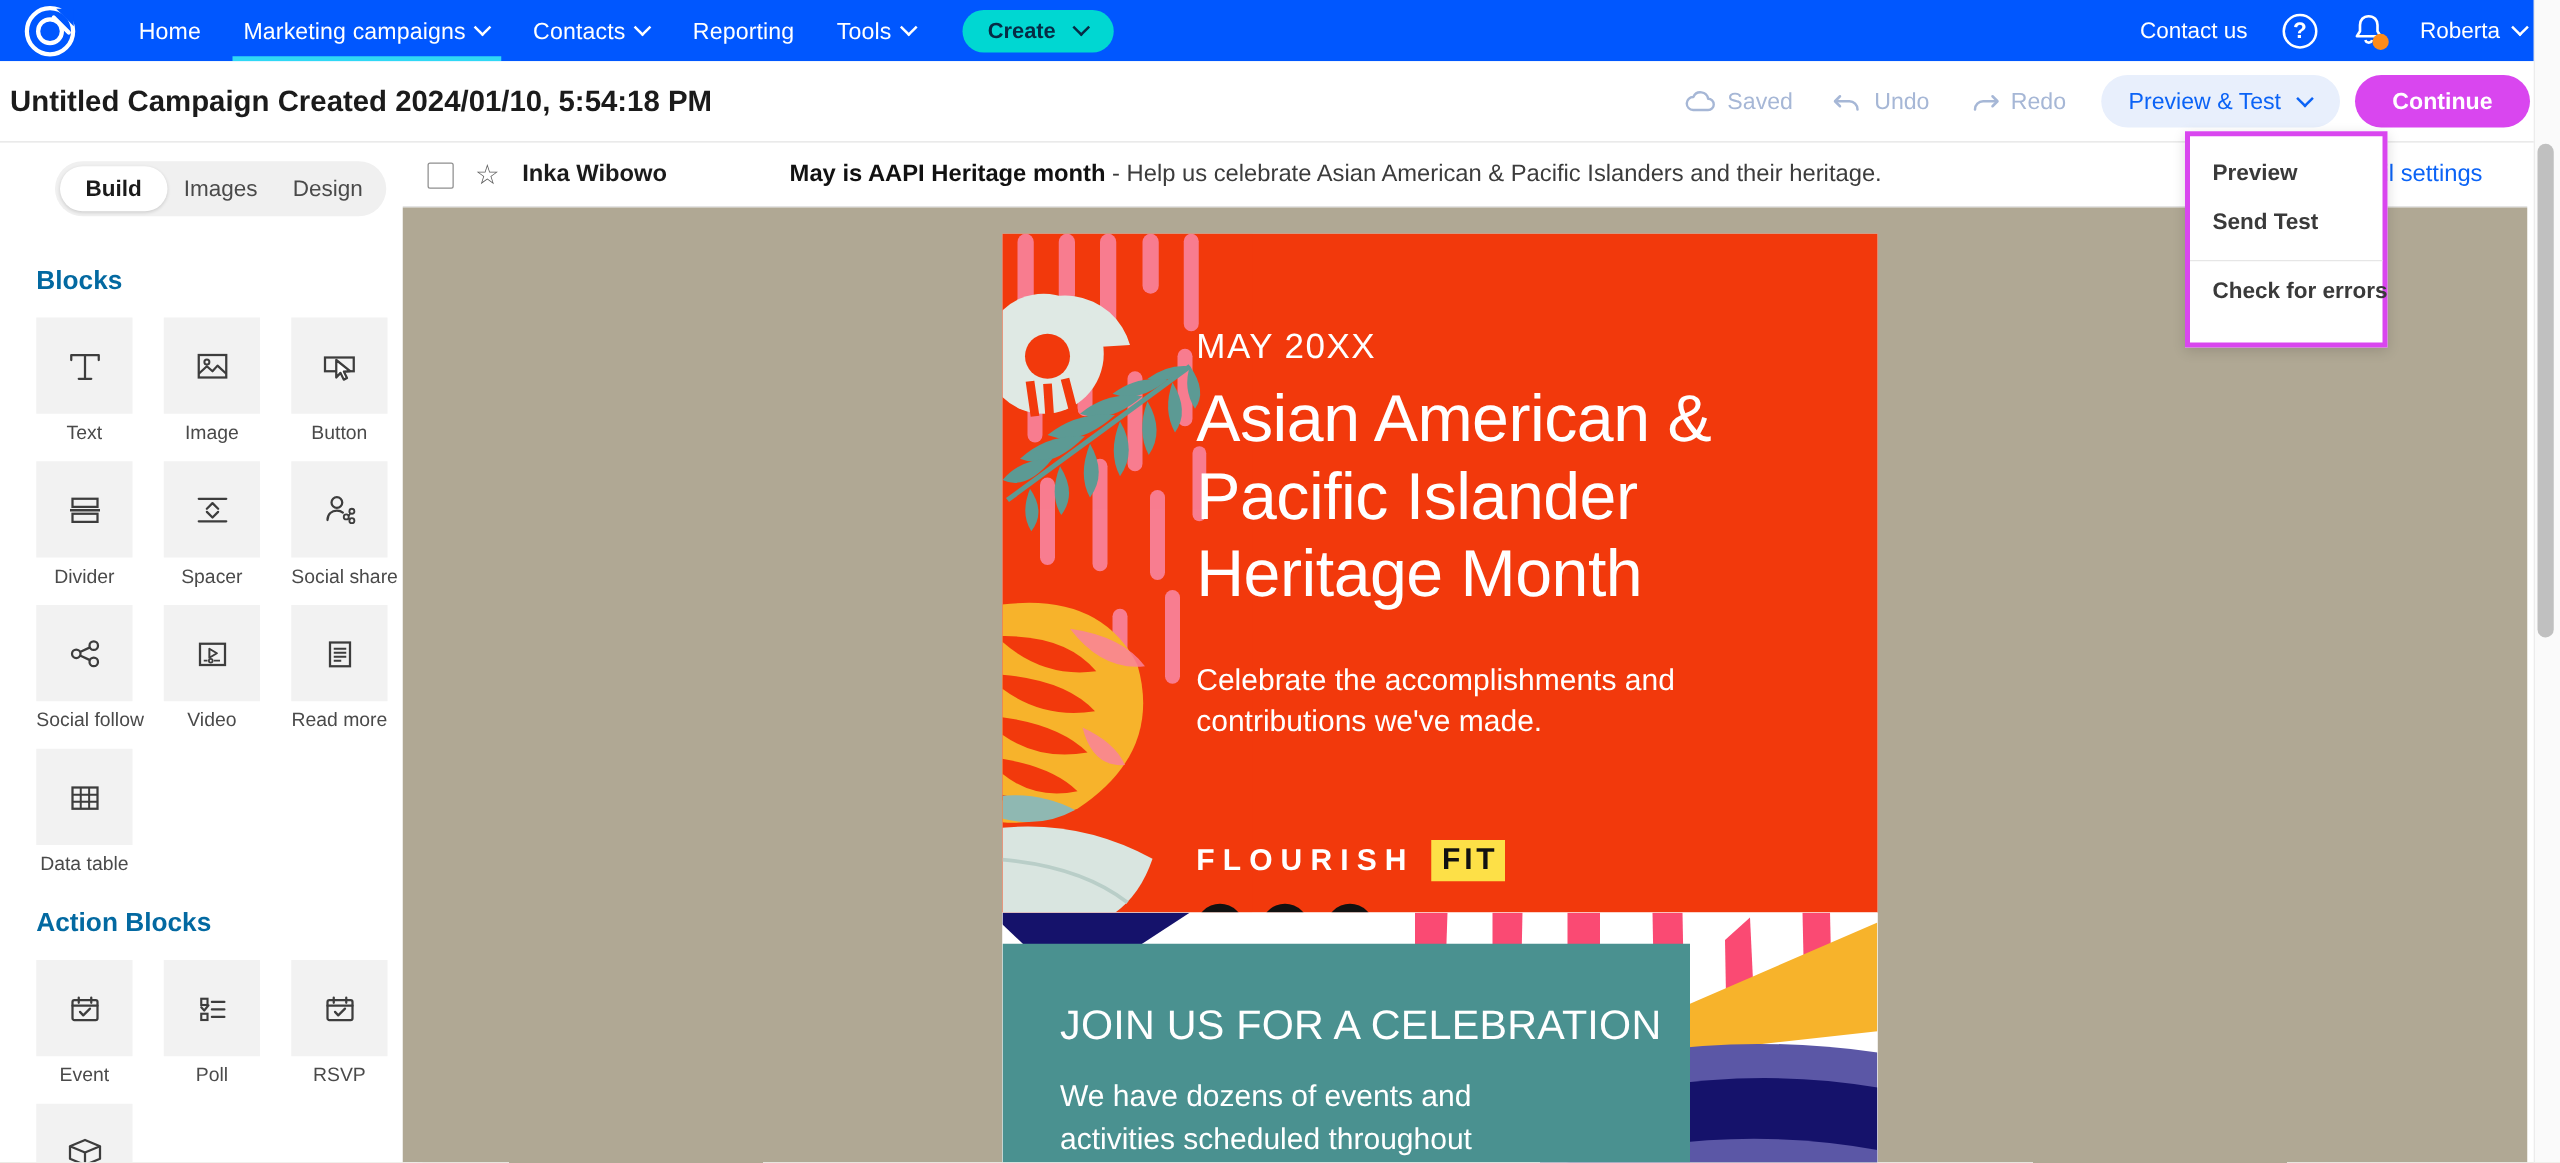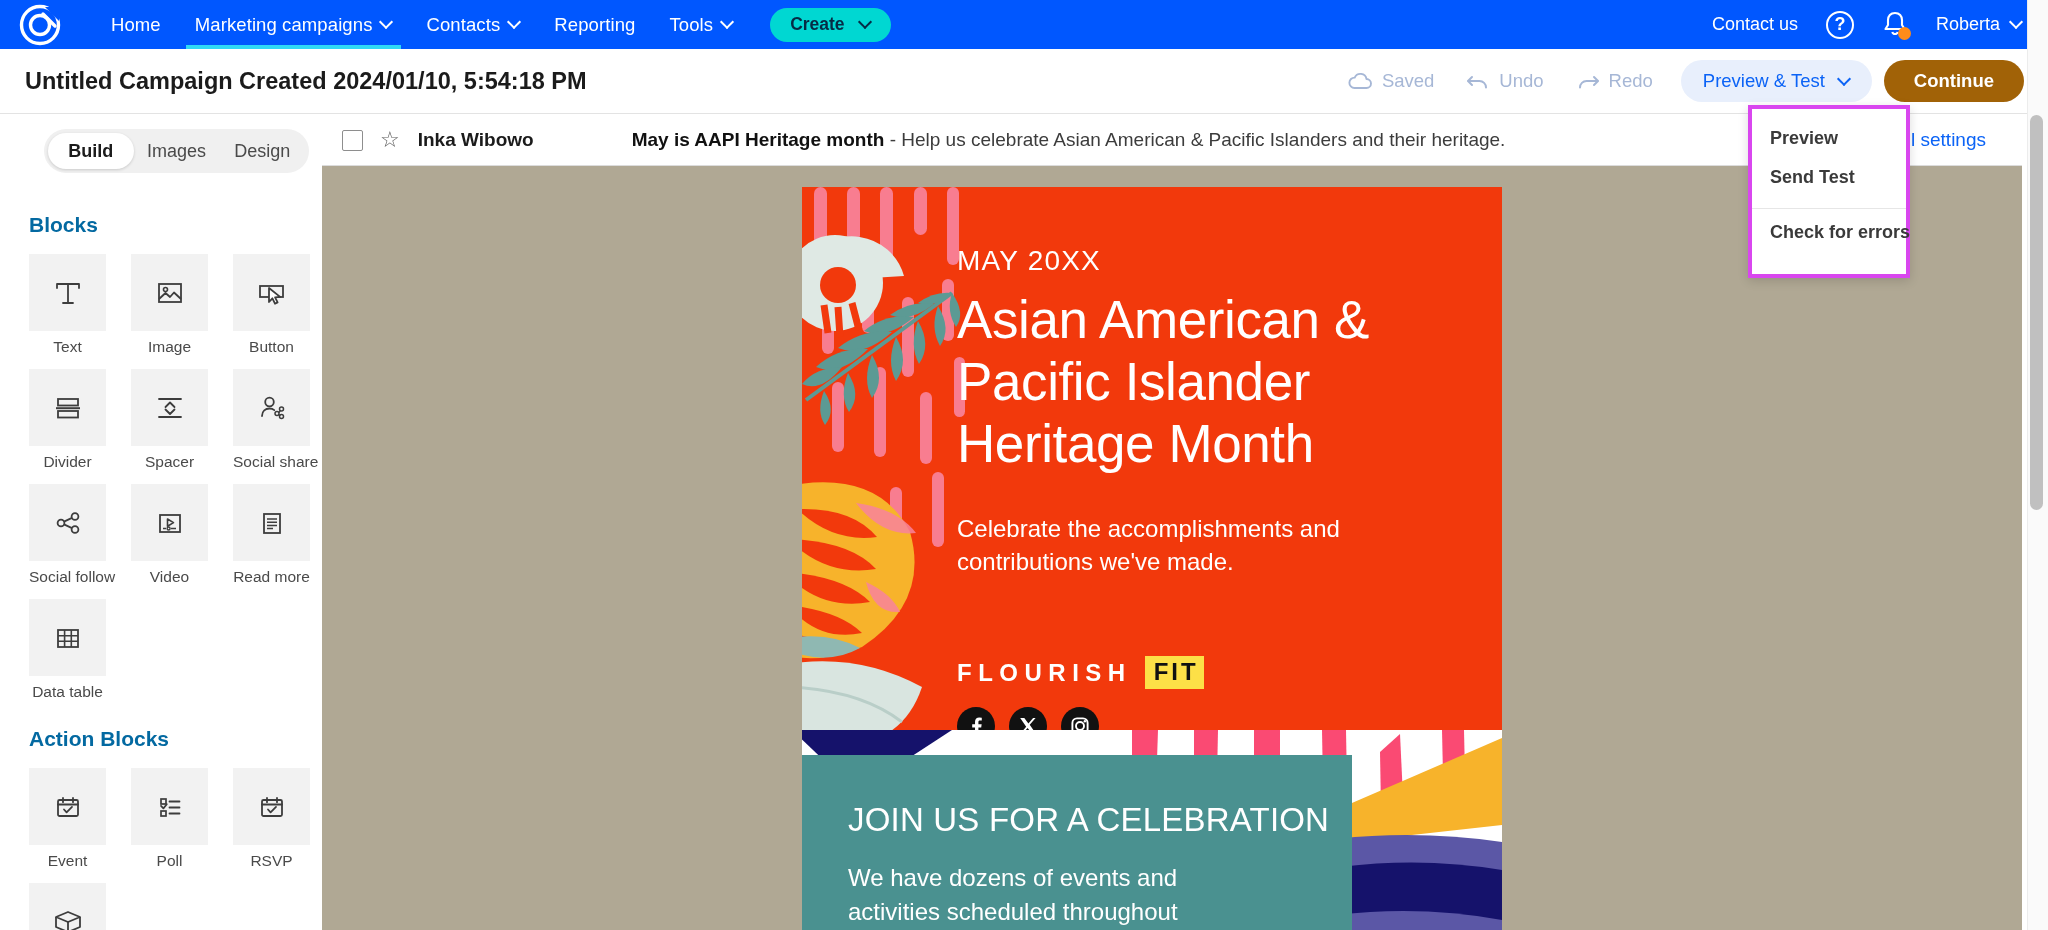--- a/index.html
+++ b/index.html
@@ -54,42 +54,41 @@
     position: absolute; right: -3px; bottom: 0px; width: 13px; height: 13px;
     background: #ff8c1a; border-radius: 50%;
   }
   .user-chip { display: flex; align-items: center; gap: 11px; cursor: pointer; }
 
   
   .subbar {
     position: absolute; top: 49px; left: 0; width: 2048px; height: 65px;
     background: #fff; display: flex; align-items: center;
     border-bottom: 1px solid #e3e3e3;
-    padding-left: 17px;
   }
   .campaign-title {
     margin-left: 8px; font-size: 23.5px; font-weight: 700; color: #1b1b1b;
     white-space: nowrap;
   }
   .subbar-right {
     margin-left: auto; display: flex; align-items: center; gap: 0px; padding-right: 24px;
   }
   .ghost-btn {
     display: flex; align-items: center; gap: 9px; color: #a6b7d6;
     font-size: 18.5px; padding: 0 16px; height: 42px; cursor: default;
     white-space: nowrap;
   }
   .preview-btn {
     display: flex; align-items: center; gap: 14px; background: #e8effc;
     color: #0b63f6; font-weight: 400; font-size: 18.5px; height: 42px;
     padding: 0 22px; border-radius: 21px; margin-left: 12px; cursor: pointer;
     border: none; font-family: inherit; white-space: nowrap;
   }
   .continue-btn {
-    background: #a16207; color: #fff; font-weight: 700; font-size: 18.5px;
+    background: #d946ef; color: #fff; font-weight: 700; font-size: 18.5px;
     height: 42px; padding: 0 30px; border-radius: 21px; margin-left: 12px;
     cursor: pointer; border: none; font-family: inherit;
     display: flex; align-items: center;
   }
 
   
   .dropdown {
     position: absolute; top: 105px; left: 1748px; width: 162px;
     background: #fff; border: 4px solid #d946ef; z-index: 60;
     box-shadow: 0 3px 10px rgba(0,0,0,.14); padding: 10px 0 22px 0; font-weight: bold;
@@ -172,21 +171,21 @@
   .preview-area {
     position: relative; height: 764px; background: #b0a894; overflow: hidden;
   }
   .email-body {
     position: absolute; left: 480px; top: 21px; width: 700px; background: #fff;
   }
 
   
   .hero { position: relative; width: 700px; height: 543px; background: #f2390c; overflow: hidden; }
   .hero-art { position: absolute; left: 0; top: 0; width: 200px; height: 543px; }
-  .hero-content { position: absolute; left: 155px; top: 58px; width: 500px; }
+  .hero-content { position: absolute; left: 155px; top: 74px; width: 500px; }
   .hero-kicker {
     color: #fff; font-size: 28px; letter-spacing: 1.2px; margin-bottom: 12px;
     font-weight: 400;
   }
   .hero-title {
     color: #fff; font-size: 53px; font-weight: 400; line-height: 1.17;
     letter-spacing: -.4px;
   }
   .hero-sub {
     color: #fff; font-size: 24px; line-height: 1.36; margin-top: 38px; font-weight: 400;

